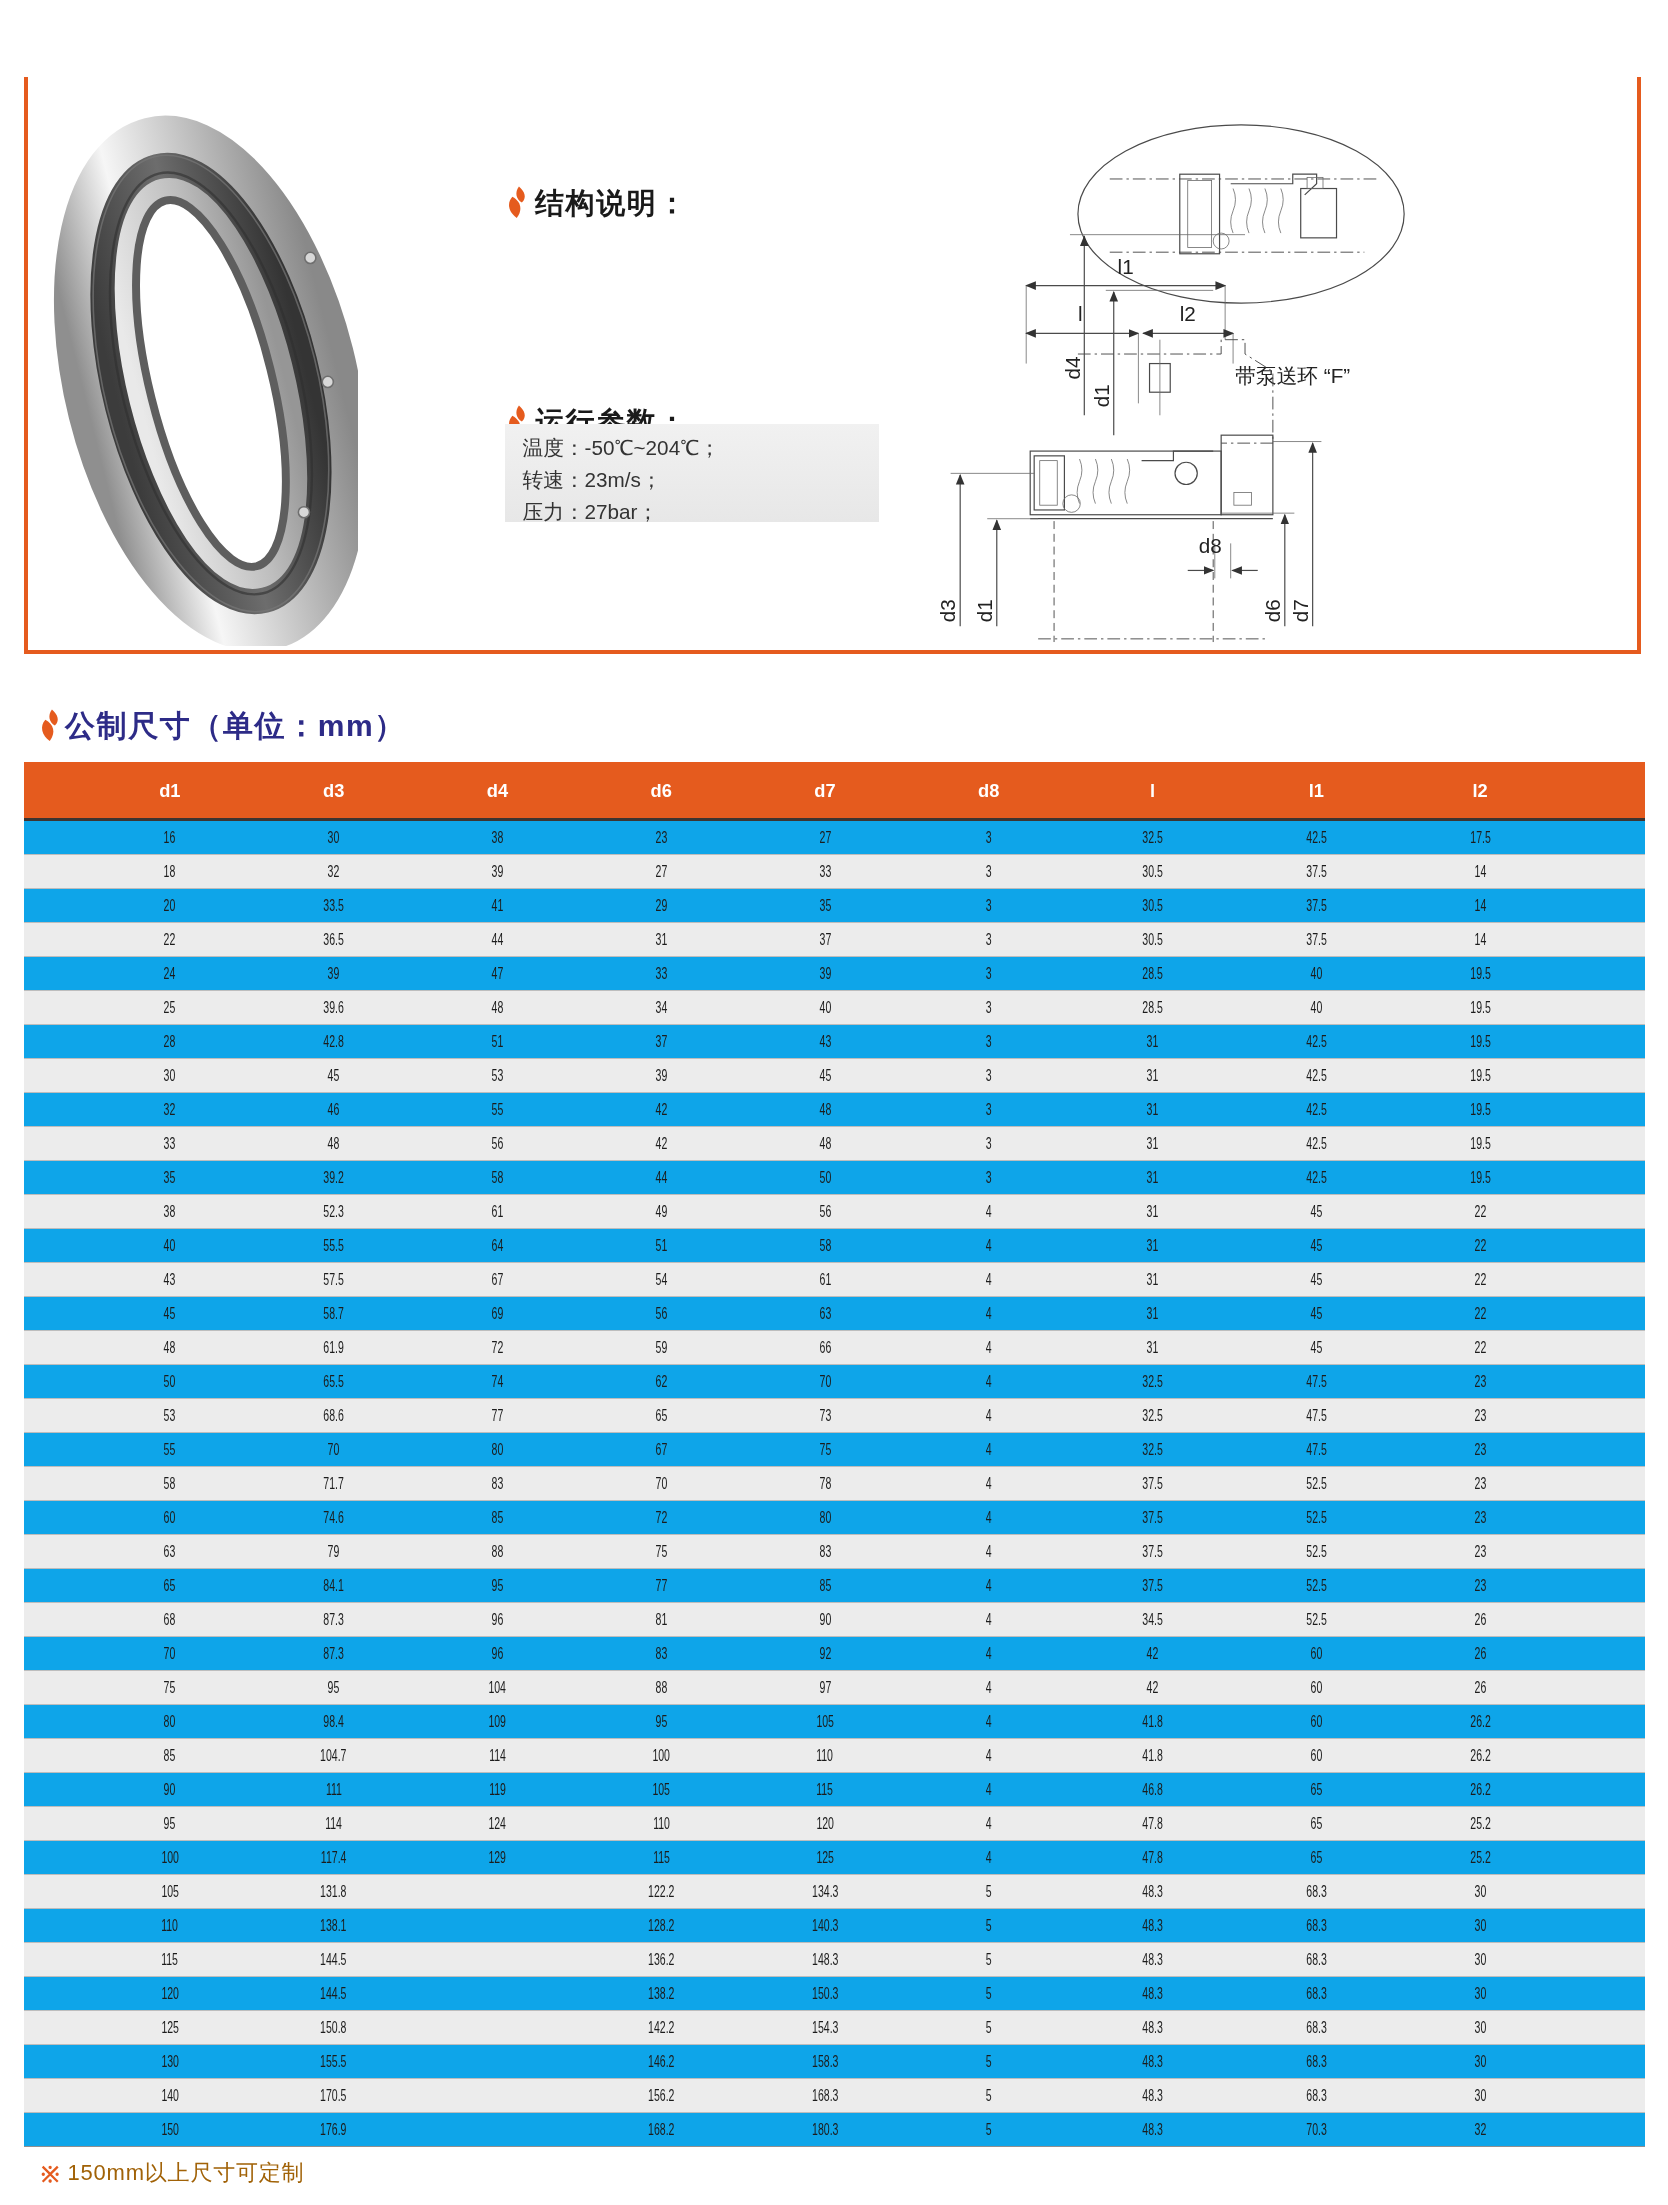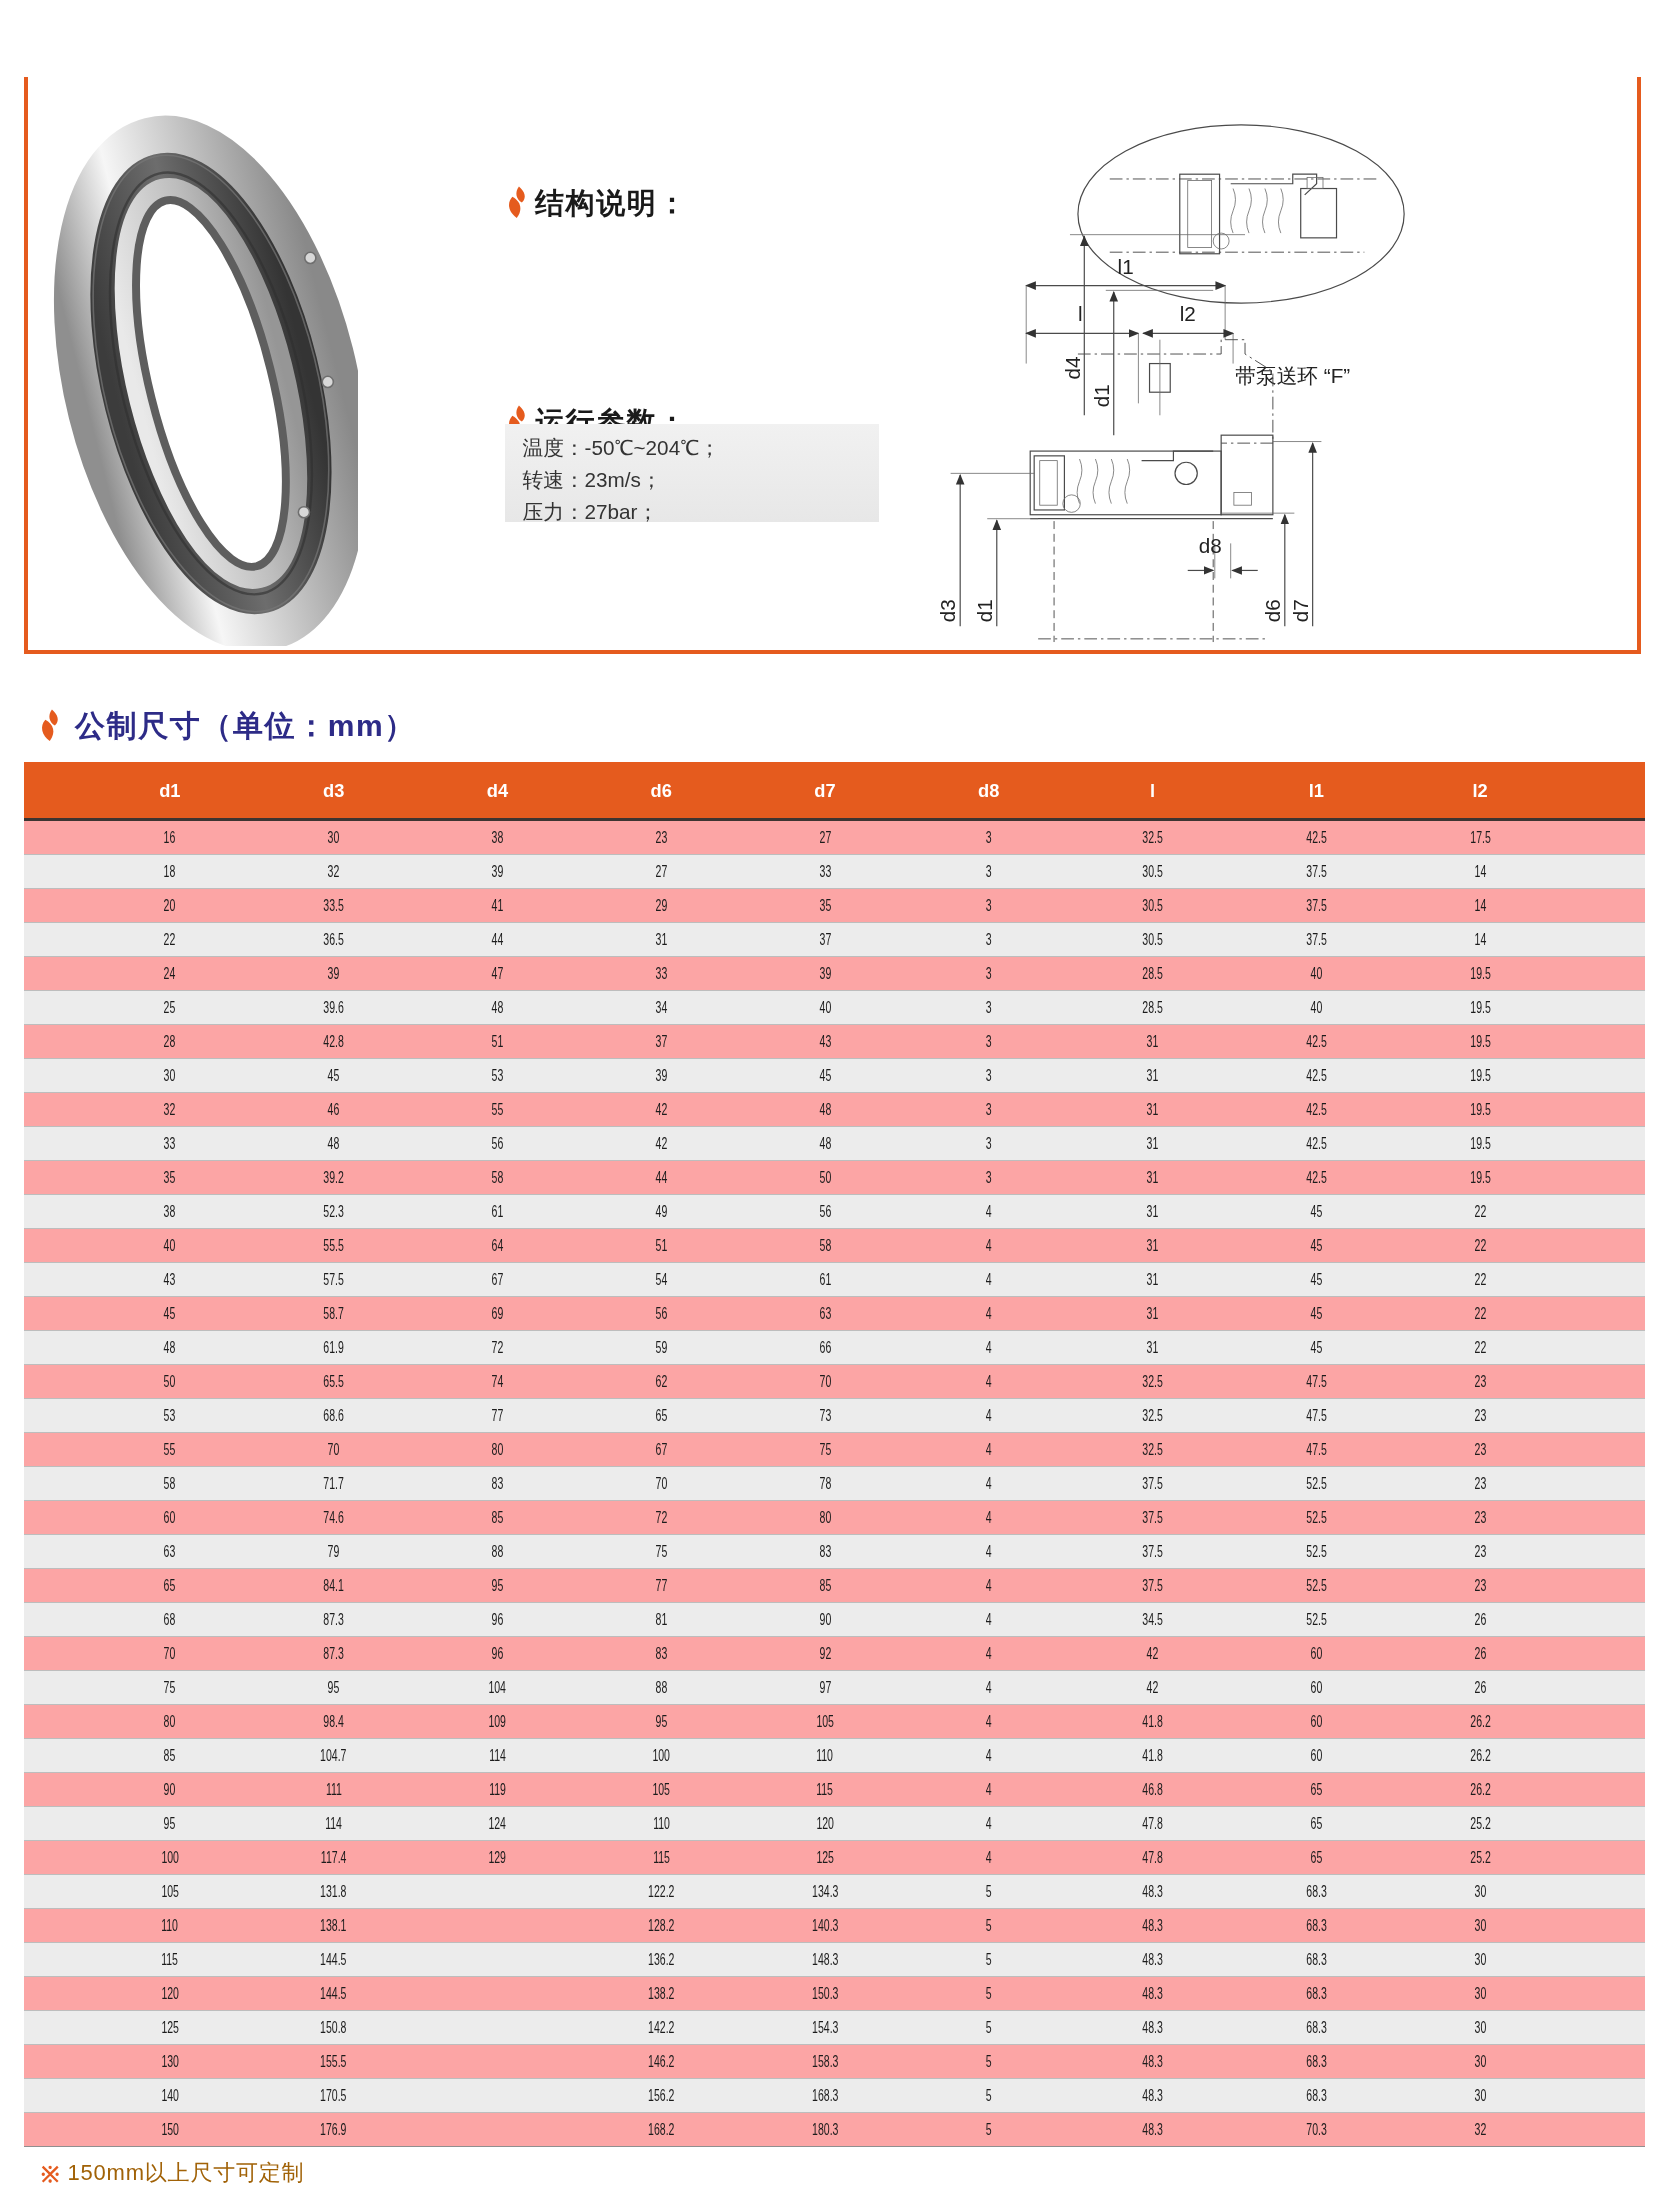--- a/index.html
+++ b/index.html
@@ -49,42 +49,42 @@
   }
   .sec1-panel{top:124px;height:127px;}
   .sec2-panel{top:347px;height:98px;}
   .gray-panel .line{
     font-size:20.7px;color:#333333;line-height:30px;white-space:nowrap;
   }
   .sec2-panel .line{line-height:32px;}
   .diagram-wrap{position:absolute;left:843px;top:24px;width:756px;height:549px;}
   
   .metric-title{
-    position:absolute;left:38px;top:706px;display:flex;align-items:center;gap:15px;
+    position:absolute;left:38px;top:706px;display:flex;align-items:center;gap:5px;
   }
   .metric-title .t{
     font-size:30px;font-weight:bold;color:var(--blue);letter-spacing:1.6px;
   }
   
   .size-table{position:absolute;left:24px;top:762px;width:1621px;}
   .thead,.trow{
     display:grid;
     grid-template-columns:repeat(9,1fr);
     padding:0 83px 0 64px;
   }
   .thead{
     height:59px;background:var(--accent);
     border-bottom:3.2px solid #3d3431;
   }
   .thead .cell{
     color:#ffffff;font-weight:bold;font-size:18.3px;line-height:57px;text-align:center;
   }
   .trow{
     height:34px;line-height:34px;
-    border-bottom:0.8px solid #bdbdbd;background:#fca5a5;
+    border-bottom:0.8px solid #bdbdbd;background:#0ea5e9;
   }
   .trow:nth-child(even){background:#ececec;}
   .trow:last-child{border-bottom:1.6px solid #8f8f8f;}
   .trow .cell{text-align:center;font-size:17px;color:#1c1c1c;}
   .num{display:inline-block;transform:scaleX(0.62);transform-origin:center;white-space:nowrap;}
   
   .footnote{
     position:absolute;left:41px;top:2158px;display:flex;align-items:center;gap:8px;
   }
   .footnote .mark{color:var(--accent);font-size:22px;font-weight:bold;}

